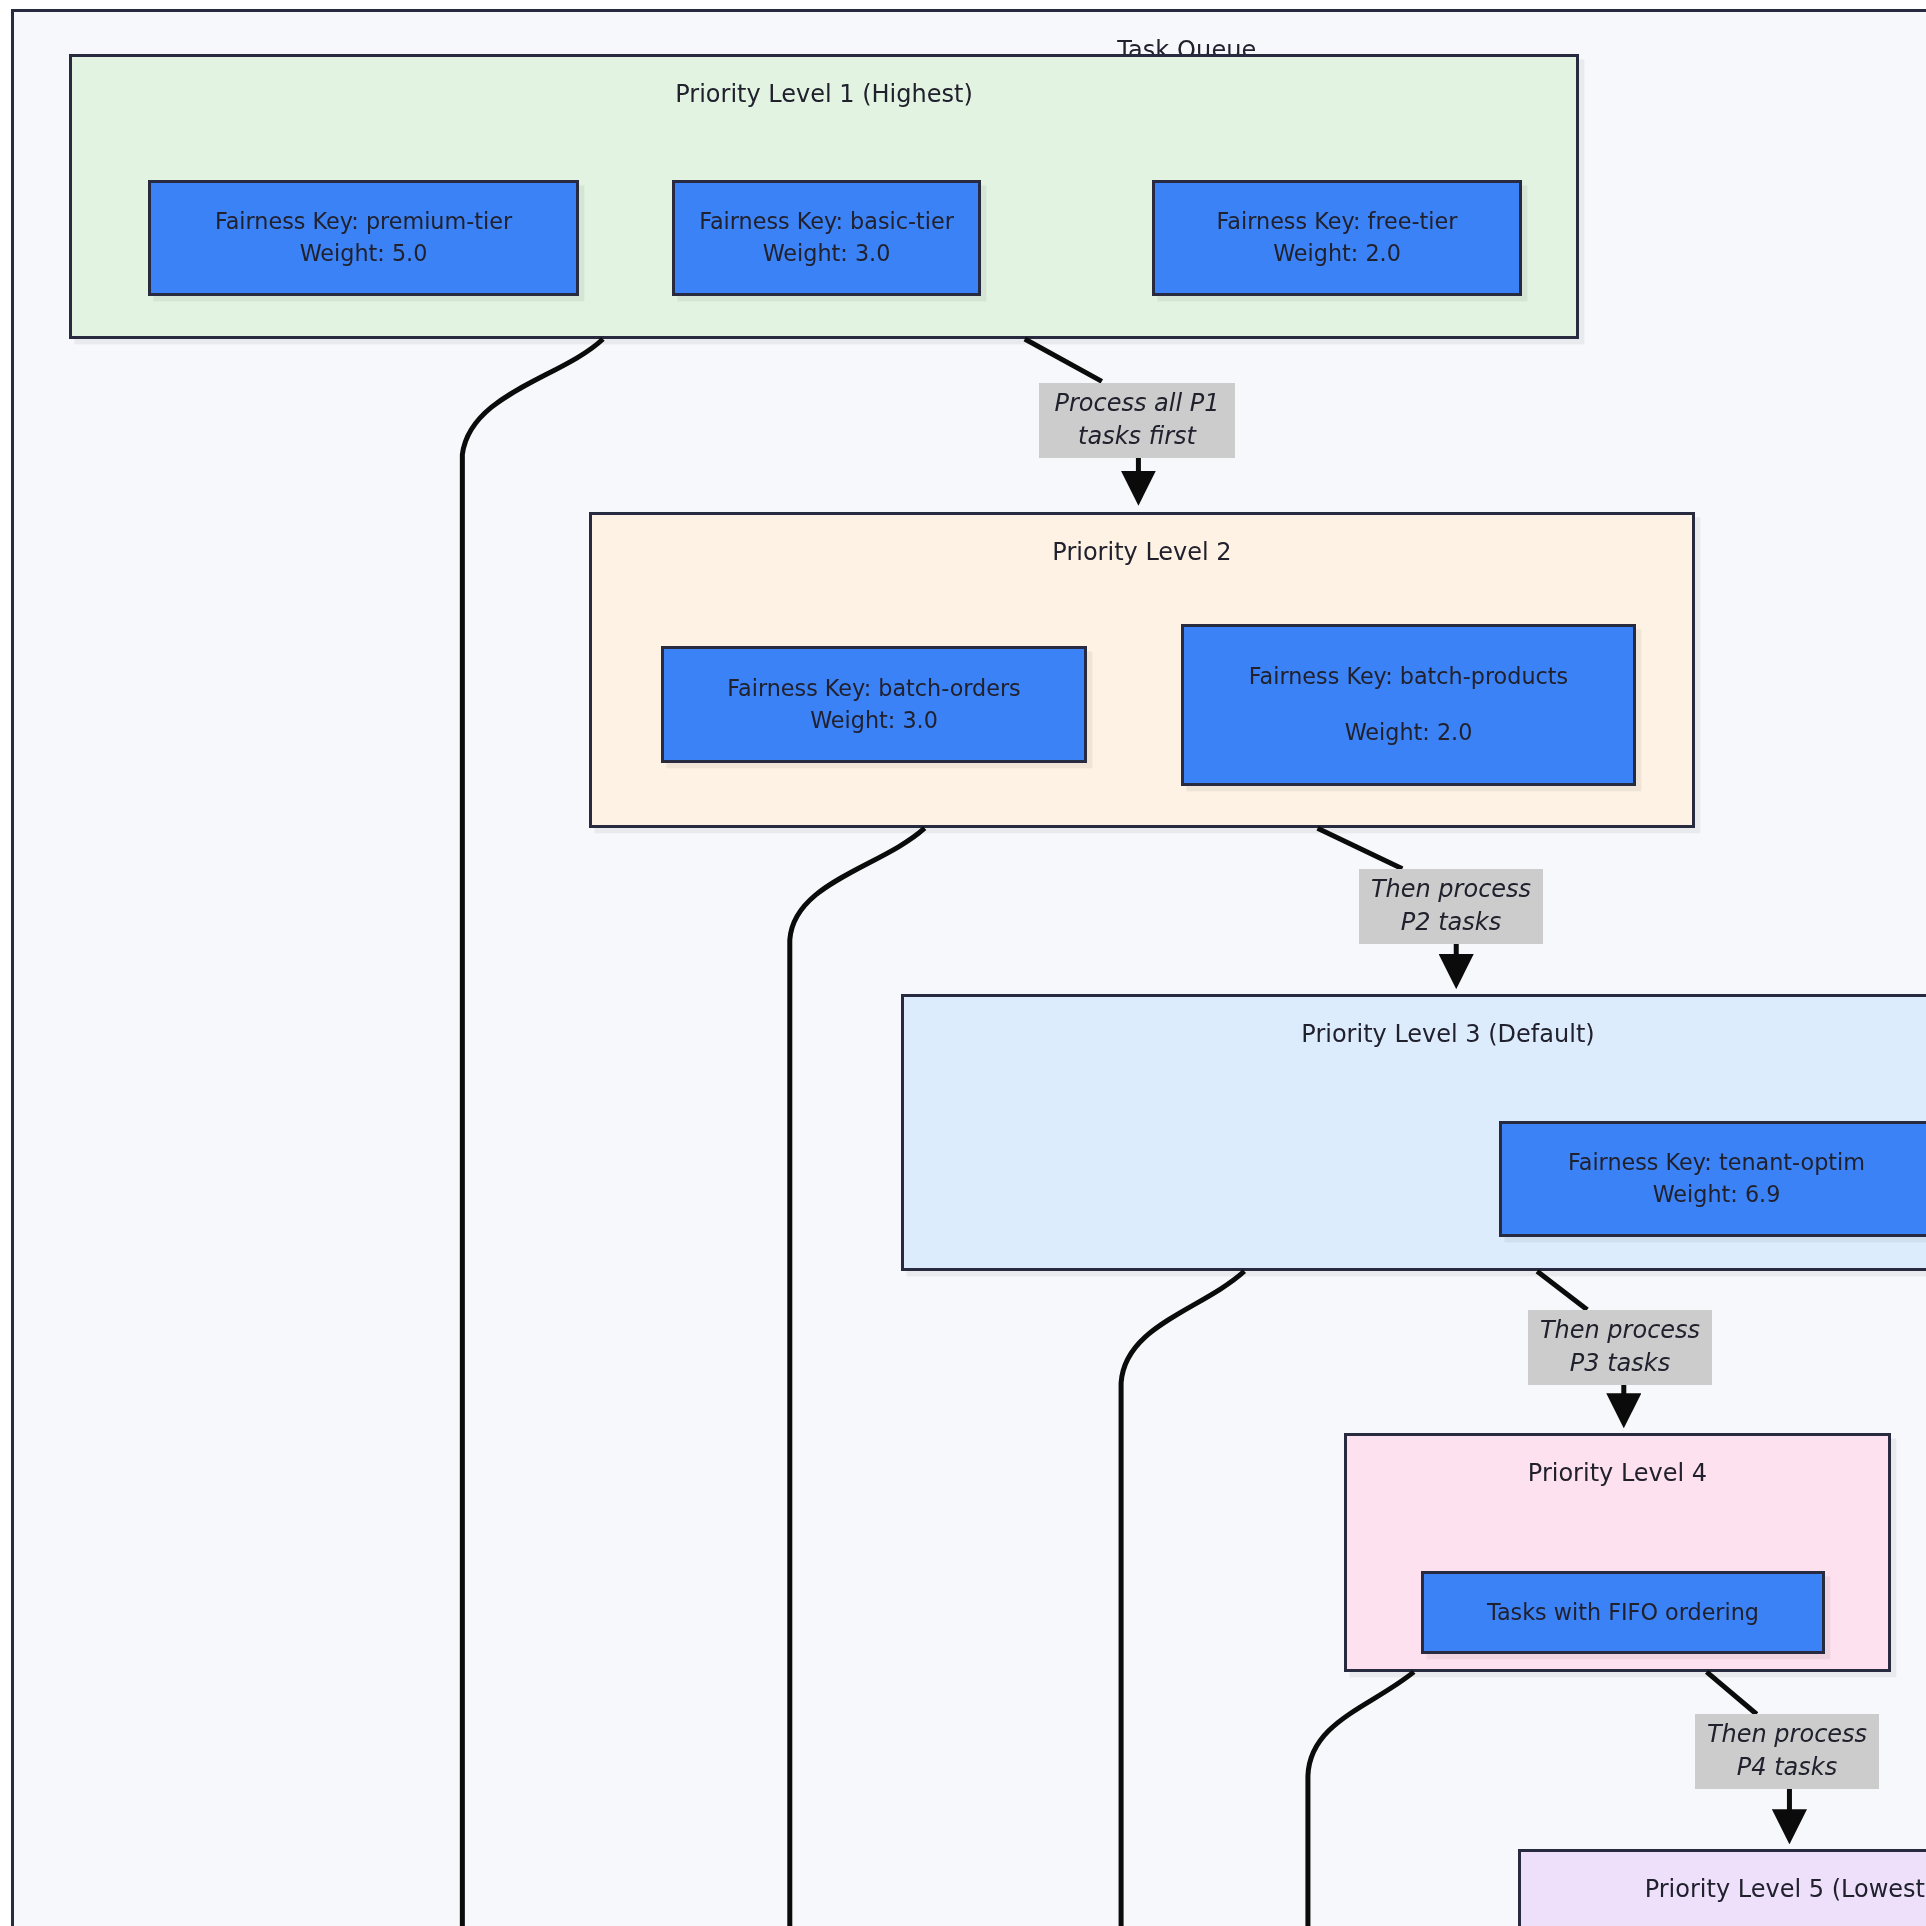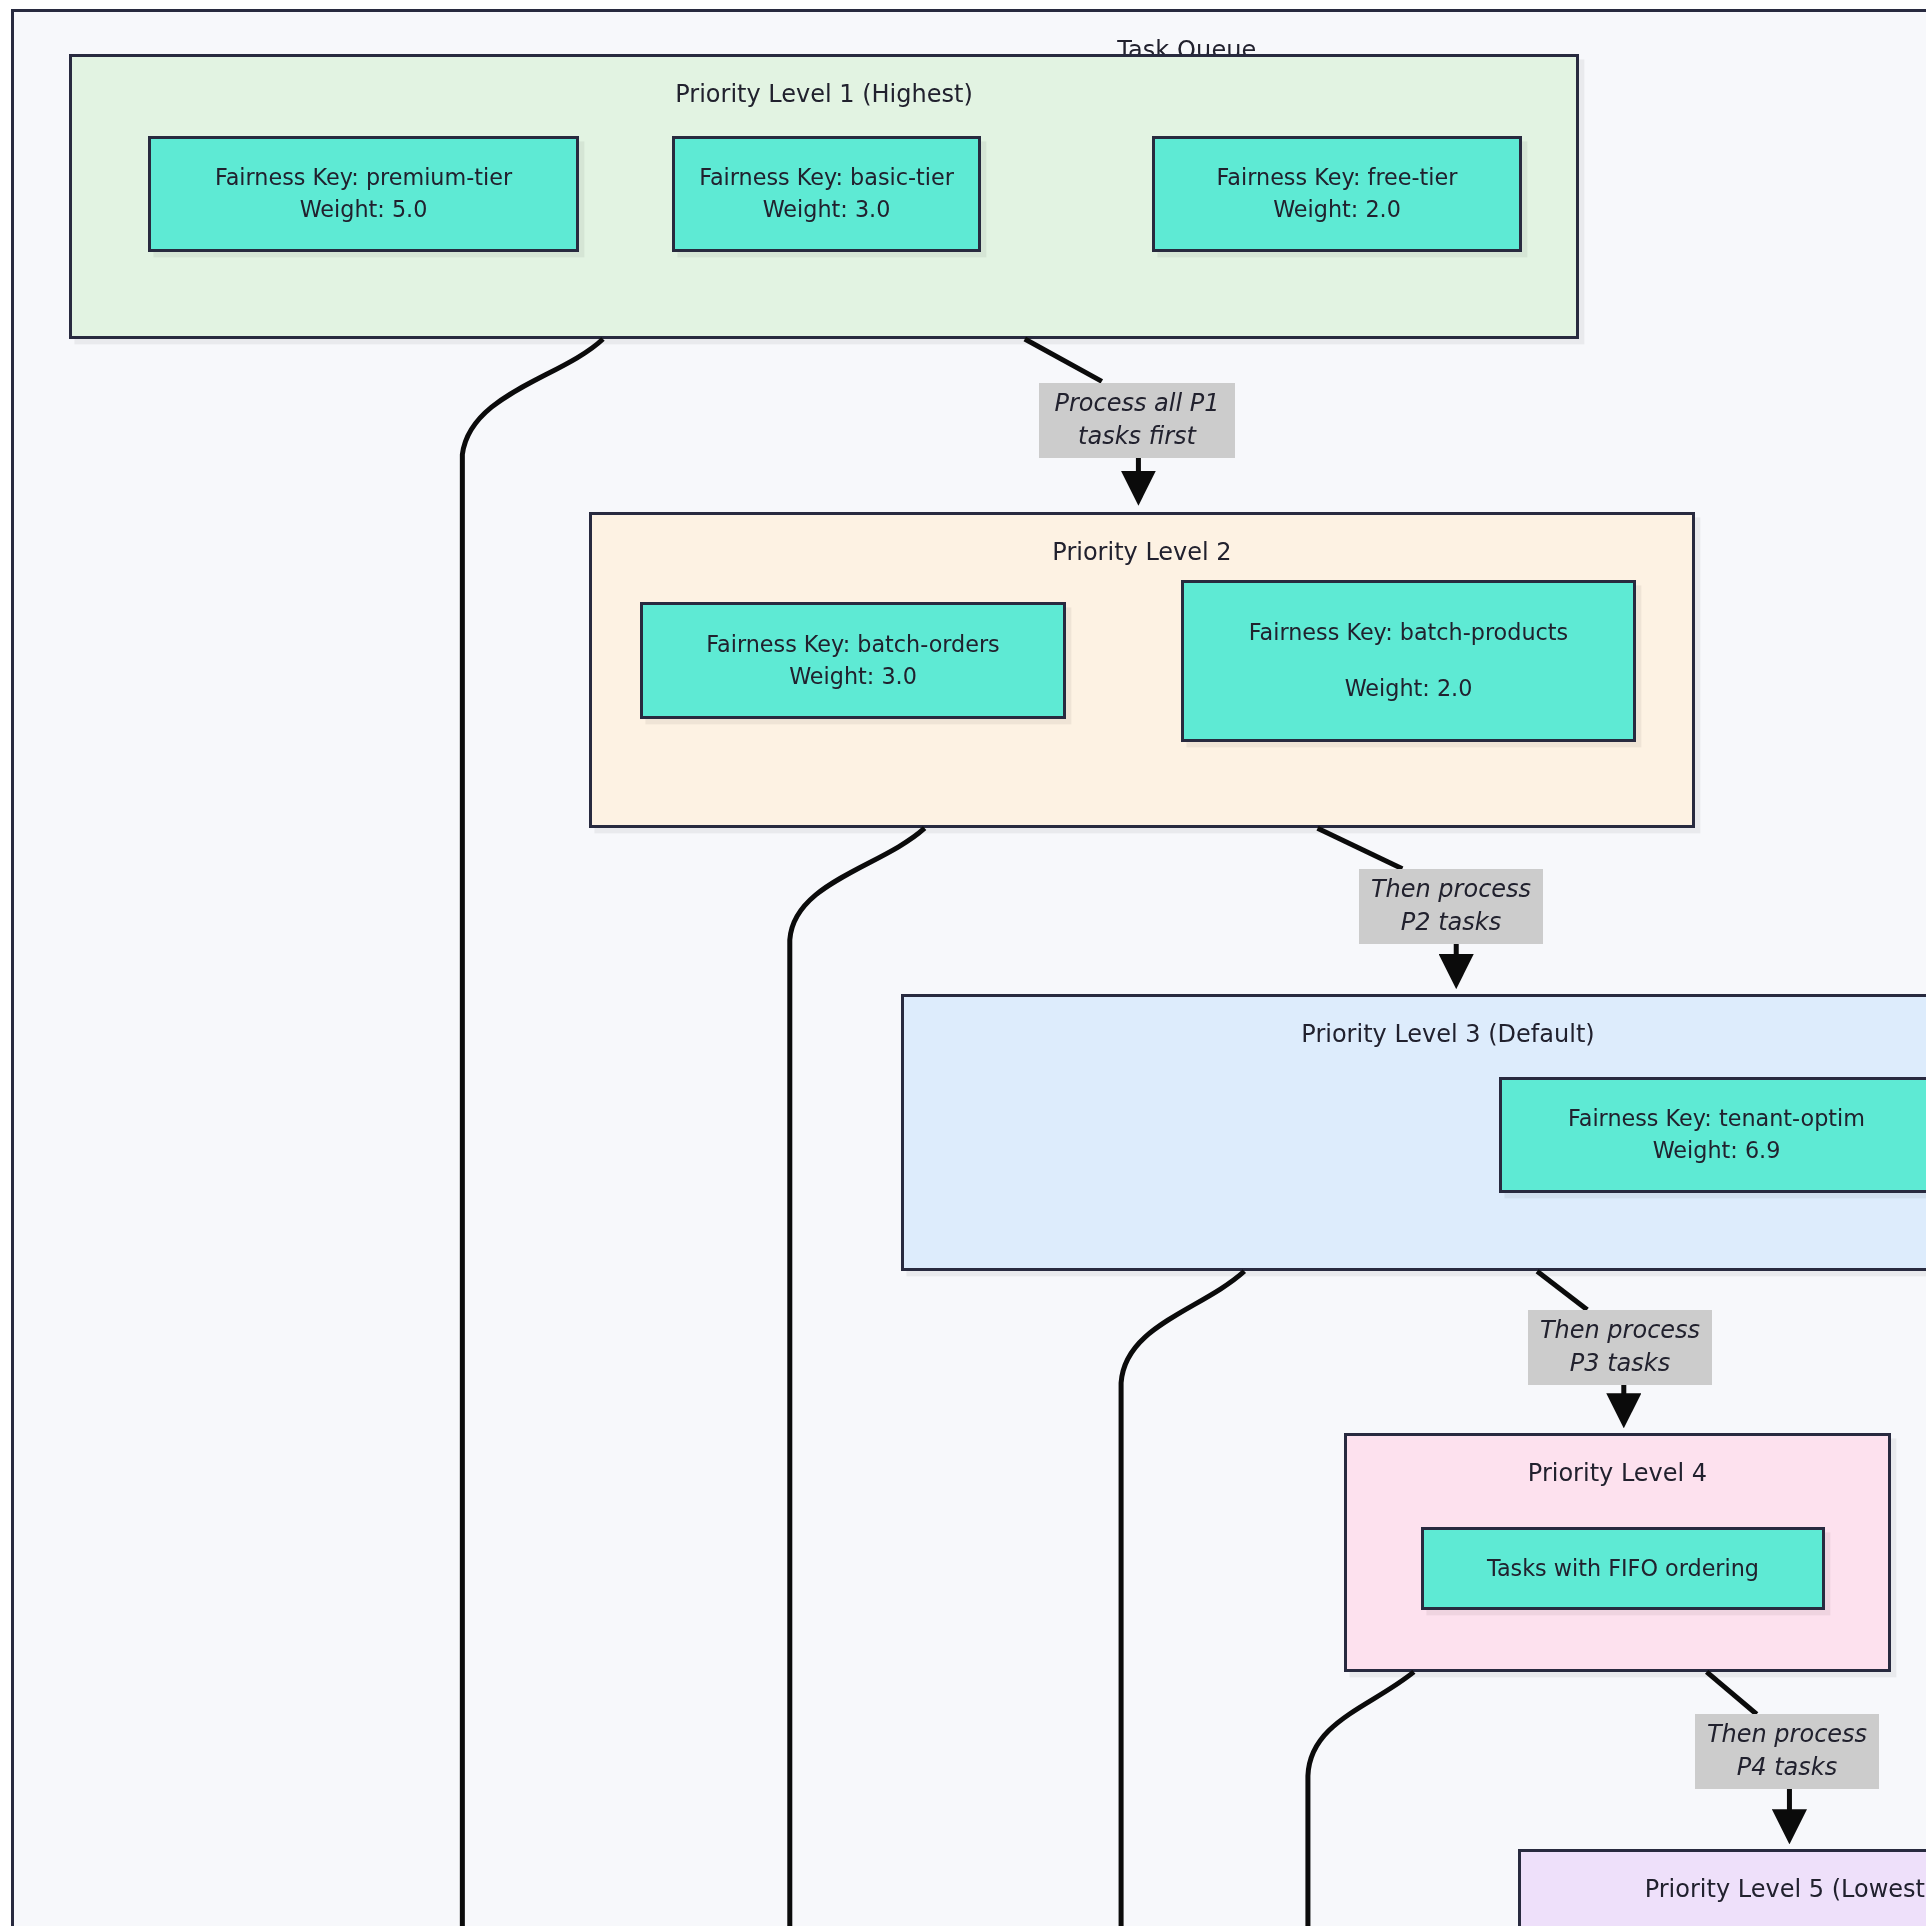--- a/index.html
+++ b/index.html
@@ -56,43 +56,44 @@
   }
   #pg-1 { left: 69px;  top: 54px;  width: 1510px; height: 285px;  background: #e2f3e2; }
   #pg-2 { left: 589px; top: 512px; width: 1106px; height: 316px;  background: #fdf2e3; }
   #pg-3 { left: 901px; top: 994px; width: 1094px; height: 277px;  background: #ddecfc; }
   #pg-4 { left: 1344px; top: 1433px; width: 547px; height: 239px;  background: #fde1ee; }
   #pg-5 { left: 1518px; top: 1849px; width: 543px; height: 227px;  background: #eee0fa; }
 
   
   .node {
     position: absolute;
-    background: #5eead4;
+    background: #3b82f6;
     border: 3.9px solid #282a3f;
     box-sizing: border-box;
     display: flex;
     flex-direction: column;
     align-items: center;
     justify-content: center;
     text-align: center;
     color: #21212e;
     font-size: 22.3px;
     line-height: 1.42;
     box-shadow: 5.4px 5.4px 0 0 rgba(0,0,0,0.055);
     padding: 2.3px 5.4px;
+    margin-top: 44px;
   }
   .node .ln { display: block; white-space: nowrap; }
   .node.wrap .ln { white-space: normal; }
 
   
   #n-p1-a { left: 148px;  top: 136px; width: 431px; height: 116px; }
   #n-p1-b { left: 672px; top: 136px; width: 309px; height: 116px; }
   #n-p1-c { left: 1152px; top: 136px; width: 370px;  height: 116px; }
   
-  #n-p2-a { left: 640px; top: 602px; width: 426px; height: 117px; }
+  #n-p2-a { left: 661px; top: 602px; width: 426px; height: 117px; }
   #n-p2-b { left: 1181px; top: 580px; width: 455px; height: 162px; gap: 24px; }
   
   #n-p3-a { left: 973px; top: 1077px; width: 478px; height: 116px; }
   #n-p3-b { left: 1499px; top: 1077px; width: 435px; height: 116px; }
   
   #n-p4-a { left: 1421px; top: 1527px; width: 404px; height: 83px; }
 
   
   .edge-label {
     position: absolute;

